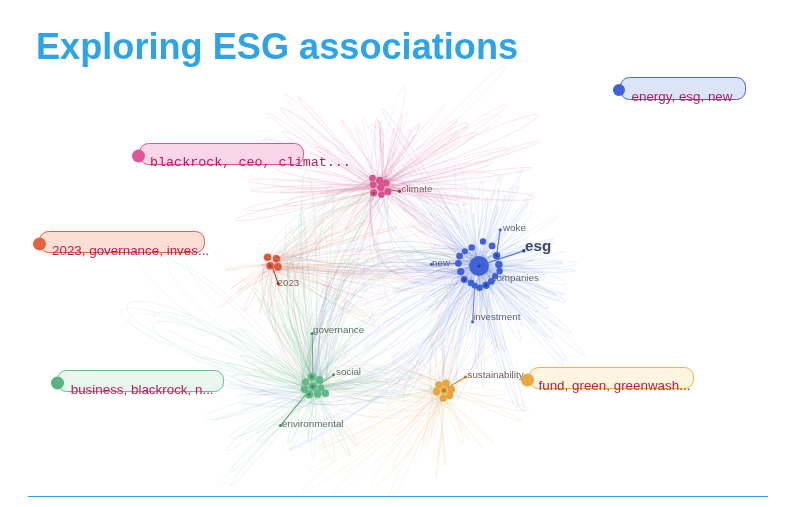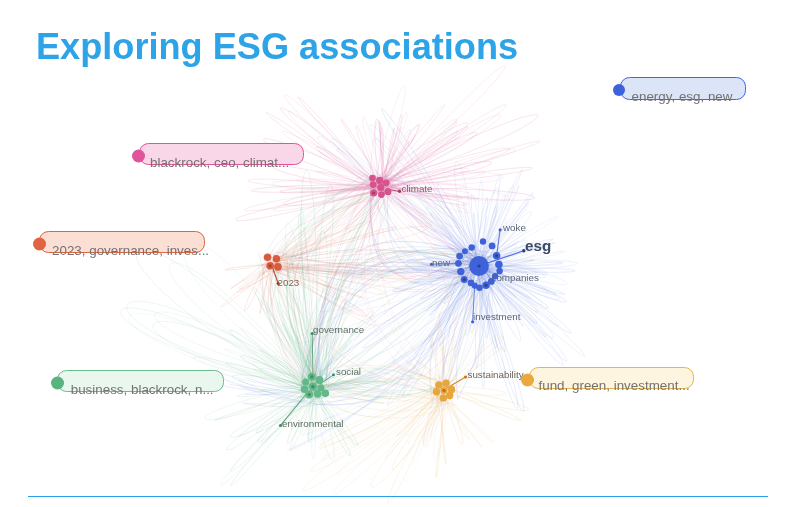--- a/index.html
+++ b/index.html
@@ -4,21 +4,21 @@
 * { margin:0; padding:0; box-sizing:border-box; }
 html,body { width:795px; height:507px; background:#ffffff; overflow:hidden;
   font-family:"Liberation Sans", sans-serif; }
 .stage { position:relative; width:795px; height:507px; }
 h1 { position:absolute; left:35.5px; top:26.3px; font-size:37px; font-weight:bold;
   color:#2da3e8; letter-spacing:0; transform:scaleX(0.977); transform-origin:0 0; white-space:nowrap; }
 svg.net { position:absolute; left:0; top:0; }
 .lbl { font-family:"Liberation Sans", sans-serif; font-size:9.8px; }
 .esg { font-family:"Liberation Sans", sans-serif; font-size:15.2px; font-weight:600; }
 .pill { position:absolute; border:1.8px solid; border-radius:9.5px; display:flex;
-  align-items:center; padding-top:16px; font-size:13.4px; color:#737373; white-space:nowrap; }
+  align-items:center; padding-top:16px; font-size:13.4px; color:#be185d; white-space:nowrap; }
 .pill .dot { position:absolute; top:calc(50% + 2px); transform:translate(0,-50%);
   border-radius:50%; }
 .bottomline { position:absolute; left:28px; top:495.5px; width:740px; height:1.8px;
   background:#28a0e5; }
 </style></head>
 <body>
 <div class="stage">
   <svg class="net" width="795" height="507" viewBox="0 0 795 507">
     <g>
         <path d="M491.7,256.0 Q404.4,280.0 380.8,192.6" fill="none" stroke="rgba(110,140,228,0.31)" stroke-width="0.55"></path>
@@ -662,27 +662,27 @@
 <text x="467.5" y="377.5" class="lbl" fill="#6e6253">sustainability</text>
 </g>
   </svg>
   <h1>Exploring ESG associations</h1>
   <div class="pill" style="left:619.5px;top:77.4px;width:126.5px;height:22.2px;background:#dce4f8;border-color:#4169e1;">
 <span class="dot" style="background:#3e62d9;left:-7.7px;width:12px;height:12px;"></span>
       <span class="ptxt" style="margin-left:11px;">energy, esg, new</span>
     </div>
 <div class="pill" style="left:139px;top:143.1px;width:165px;height:22.1px;background:#fad7e8;border-color:#e0559a;">
 <span class="dot" style="background:#e0559a;left:-7.6px;width:13px;height:13px;"></span>
-      <span class="ptxt" style="margin-left:10px;">blackrock, ceo, climat...</span>
+      <span class="ptxt" style="margin-left:10px;font-family:Liberation Mono, monospace;">blackrock, ceo, climat...</span>
     </div>
 <div class="pill" style="left:39px;top:230.6px;width:166px;height:22.8px;background:#fbdfd4;border-color:#e2633f;">
 <span class="dot" style="background:#e2633f;left:-6.7px;width:13px;height:13px;"></span>
       <span class="ptxt" style="margin-left:12px;">2023, governance, inves...</span>
     </div>
 <div class="pill" style="left:56.7px;top:370.3px;width:167.3px;height:21.6px;background:#eaf7ef;border-color:#6cbd8d;">
 <span class="dot" style="background:#57b37f;left:-6.6px;width:13px;height:13px;"></span>
       <span class="ptxt" style="margin-left:13px;">business, blackrock, n...</span>
     </div>
 <div class="pill" style="left:528.5px;top:366.6px;width:165.5px;height:22.1px;background:#fdf5e0;border-color:#e9b54b;">
 <span class="dot" style="background:#eaa83e;left:-8.9px;width:13px;height:13px;"></span>
-      <span class="ptxt" style="margin-left:9px;">fund, green, investment...</span>
+      <span class="ptxt" style="margin-left:9px;">fund, green, greenwash...</span>
     </div>
   <div class="bottomline"></div>
 </div>
 </body></html>

